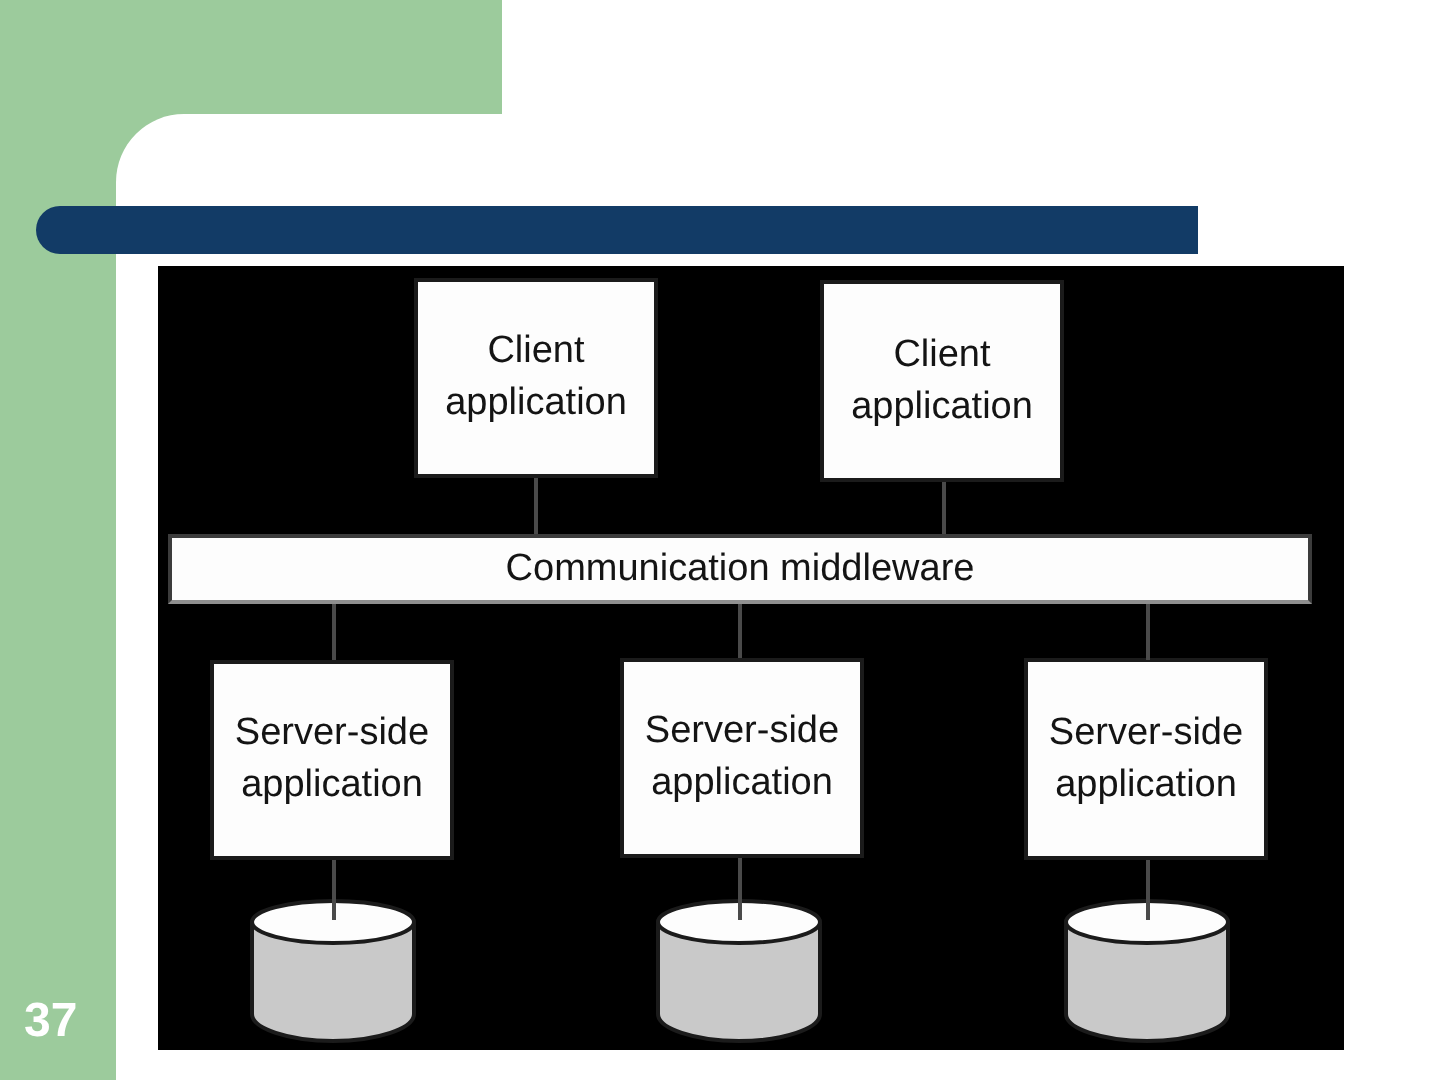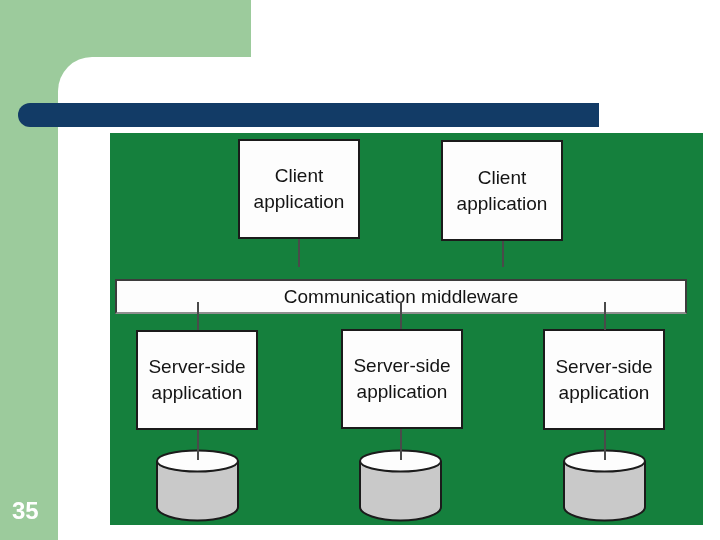--- a/index.html
+++ b/index.html
@@ -13,28 +13,28 @@
   .panel{position:absolute;left:58px;top:57px;right:0;bottom:0;background:#ffffff;border-top-left-radius:34px;}
 
   
   .title{position:absolute;left:80px;top:52px;width:620px;text-align:center;}
   .title span{display:inline-block;font:400 40px/44px "Liberation Serif",serif;color:#1a6b6b;transform:scaleX(0.78);transform-origin:50% 50%;white-space:nowrap;}
 
   
   .navy-bar{position:absolute;left:18px;top:103px;width:581px;height:24px;background:#123b66;border-radius:13px 0 0 13px;}
 
   
-  .figure{position:absolute;left:110px;top:133px;width:593px;height:392px;background:#15803d;}
+  .figure{position:absolute;left:79px;top:133px;width:593px;height:392px;background:#000000;}
   .box{position:absolute;box-sizing:border-box;background:#fdfdfd;border:2px solid #1b1b1b;display:flex;align-items:center;justify-content:center;text-align:center;font:19px/26px "Liberation Sans",sans-serif;color:#141414;white-space:pre-line;}
   .client-a{left:128px;top:6px;width:122px;height:100px;}
   .client-b{left:331px;top:7px;width:122px;height:101px;}
   .server-a{left:26px;top:197px;width:122px;height:100px;}
   .server-b{left:231px;top:196px;width:122px;height:100px;}
   .server-c{left:433px;top:196px;width:122px;height:101px;}
-  .middleware{position:absolute;box-sizing:border-box;left:5px;top:134px;width:572px;height:35px;background:#fdfdfd;border:2px solid #3c3c3c;border-bottom-color:#8f8f8f;display:flex;align-items:center;justify-content:center;font:19px/22px "Liberation Sans",sans-serif;color:#141414;margin-top:12px;}
+  .middleware{position:absolute;box-sizing:border-box;left:5px;top:134px;width:572px;height:35px;background:#fdfdfd;border:2px solid #3c3c3c;border-bottom-color:#8f8f8f;display:flex;align-items:center;justify-content:center;font:19px/22px "Liberation Sans",sans-serif;color:#141414;}
   .vline{position:absolute;width:2px;background:#4a4a4a;z-index:2;}
   .cc1{left:188px;top:106px;height:28px;}
   .cc2{left:392px;top:108px;height:26px;}
   .sc1{left:87px;top:169px;height:28px;}
   .sc2{left:290px;top:169px;height:27px;}
   .sc3{left:494px;top:169px;height:28px;}
   .dc1{left:87px;top:297px;height:30px;}
   .dc2{left:290px;top:296px;height:31px;}
   .dc3{left:494px;top:297px;height:30px;}
   .cyl{position:absolute;width:85px;height:75px;z-index:1;}
@@ -92,15 +92,15 @@
       <path d="M2 13 L2 59 C2 66.2 20.1 72.5 42.5 72.5 C64.9 72.5 83 66.2 83 59 L83 13" fill="#c9c9c9" stroke="#1b1b1b" stroke-width="2"></path>
       <ellipse cx="42.5" cy="13" rx="40.5" ry="10.5" fill="#fdfdfd" stroke="#1b1b1b" stroke-width="2"></ellipse>
     </svg>
     <svg class="cyl cyl-c" viewBox="0 0 85 75">
       <path d="M2 13 L2 59 C2 66.2 20.1 72.5 42.5 72.5 C64.9 72.5 83 66.2 83 59 L83 13" fill="#c9c9c9" stroke="#1b1b1b" stroke-width="2"></path>
       <ellipse cx="42.5" cy="13" rx="40.5" ry="10.5" fill="#fdfdfd" stroke="#1b1b1b" stroke-width="2"></ellipse>
     </svg>
 
   </div>
 
-  <div class="page-number">35</div>
+  <div class="page-number">37</div>
 
 </div>
 
 </body></html>

